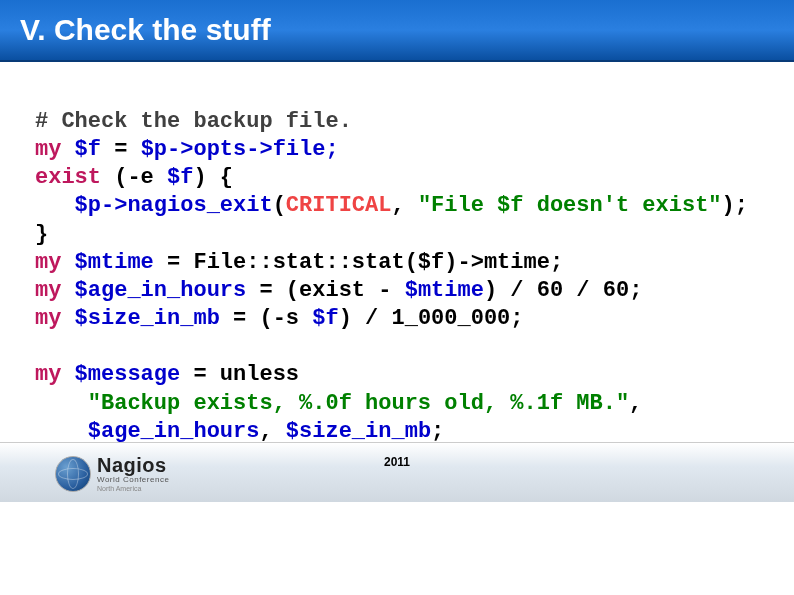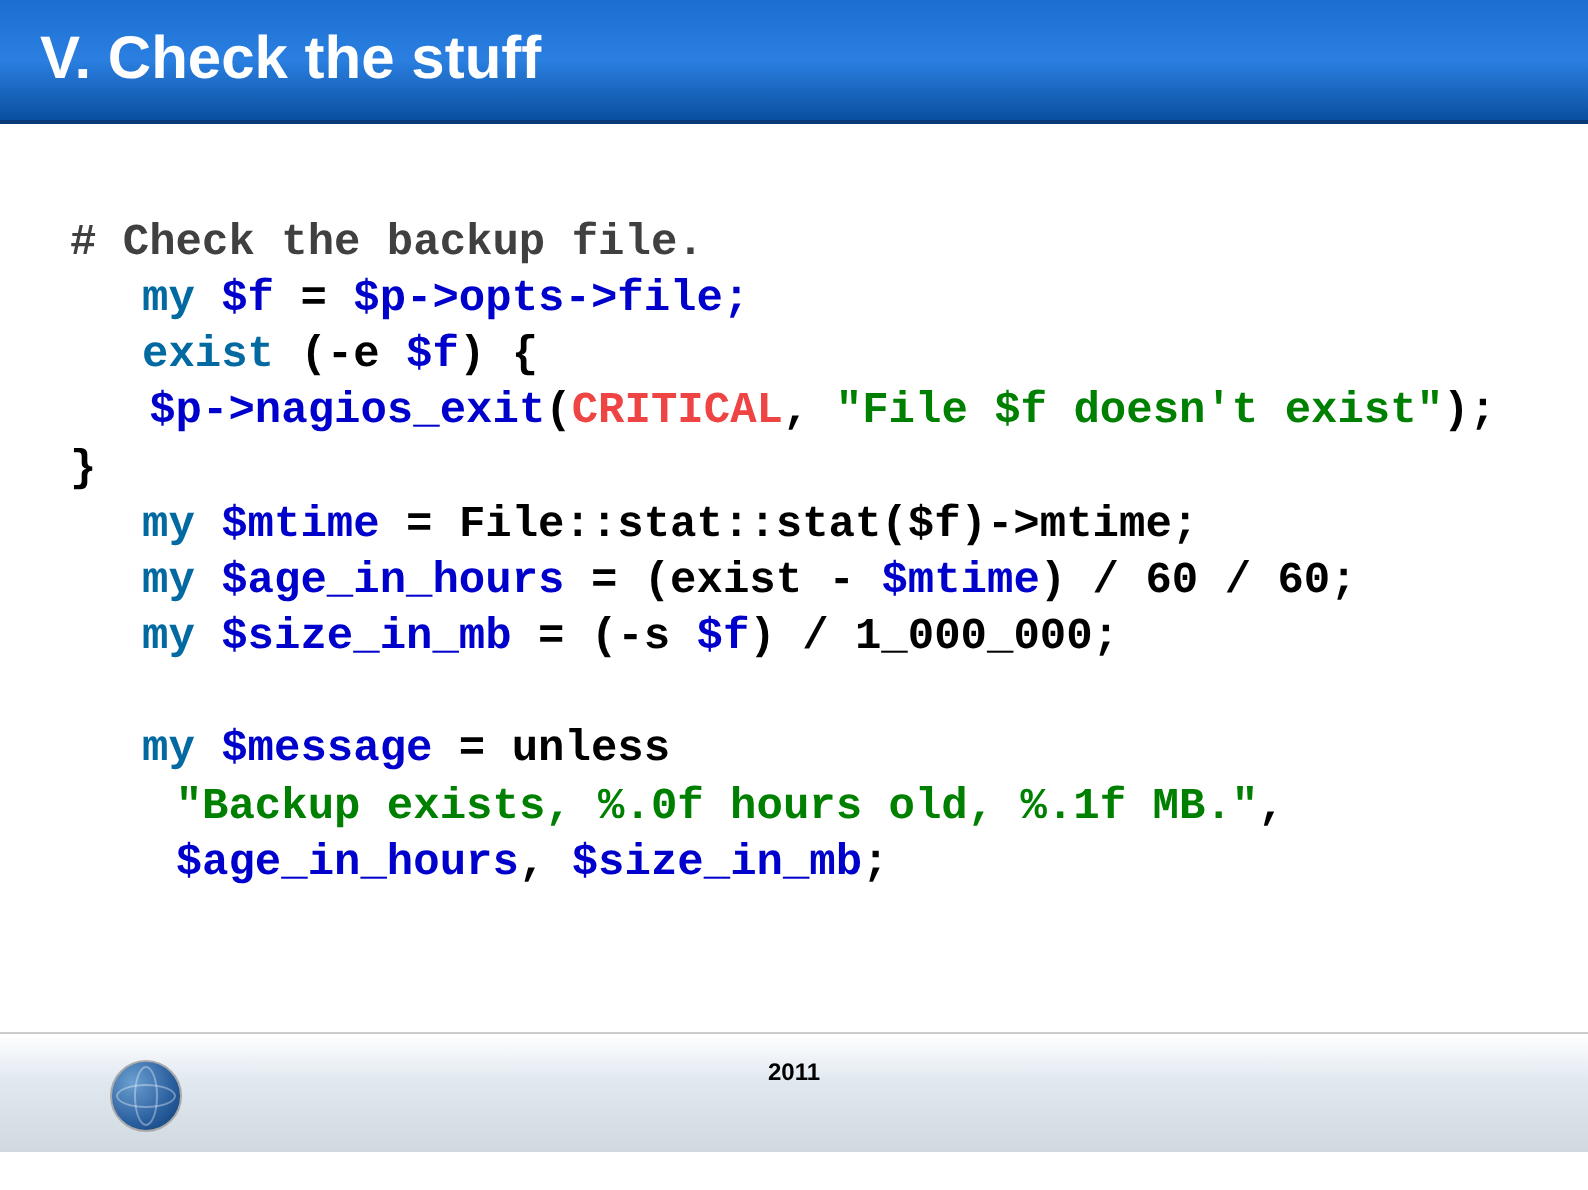--- a/index.html
+++ b/index.html
@@ -7,21 +7,21 @@
     padding: 0;
     width: 794px;
     height: 595px;
     font-family: Arial, Helvetica, sans-serif;
     background: #ffffff;
     overflow: hidden;
   }
   .slide {
     position: relative;
     width: 794px;
-    height: 576px;
+    height: 502px;
     background: #ffffff;
   }
   .title-bar {
     position: absolute;
     top: 0;
     left: 0;
     right: 0;
     height: 62px;
     background: linear-gradient(to bottom, #1a6fd0 0%, #2a7fe0 50%, #0a4fa0 100%);
     border-bottom: 2px solid #083a77;
@@ -112,21 +112,21 @@
     letter-spacing: 0.5px;
     margin-top: 1px;
   }
   .logo-sub2 {
     font-size: 7px;
     color: #888;
     margin-top: 1px;
   }
   
   .c-comment { color: #404040; }
-  .c-keyword { color: #0369a1; margin-left: 36px; }
+  .c-keyword { color: #be185d; }
   .c-var     { color: #0000cc; }
   .c-const   { color: #ef4444; }
   .c-string  { color: #008000; }
   .c-plain   { color: #000000; }
 </style>
 </head>
 <body>
 
 <div class="slide">
 
@@ -146,15 +146,20 @@
 <span class="c-keyword">my</span> <span class="c-var">$message</span><span class="c-plain"> = unless</span>
 <span>    </span><span class="c-string">"Backup exists, %.0f hours old, %.1f MB."</span><span class="c-plain">,</span>
 <span>    </span><span class="c-var">$age_in_hours</span><span class="c-plain">, </span><span class="c-var">$size_in_mb</span><span class="c-plain">;</span></div>
 
   <div class="footer">
     <span class="footer-year">2011</span>
   </div>
 
   <div class="logo-block">
     <div class="globe"></div>
+    <div class="logo-text">
+      <span class="logo-main">Nagios</span>
+      <span class="logo-sub">World Conference</span>
+      <span class="logo-sub2">North America</span>
+    </div>
   </div>
 
 </div>
 
 </body></html>

